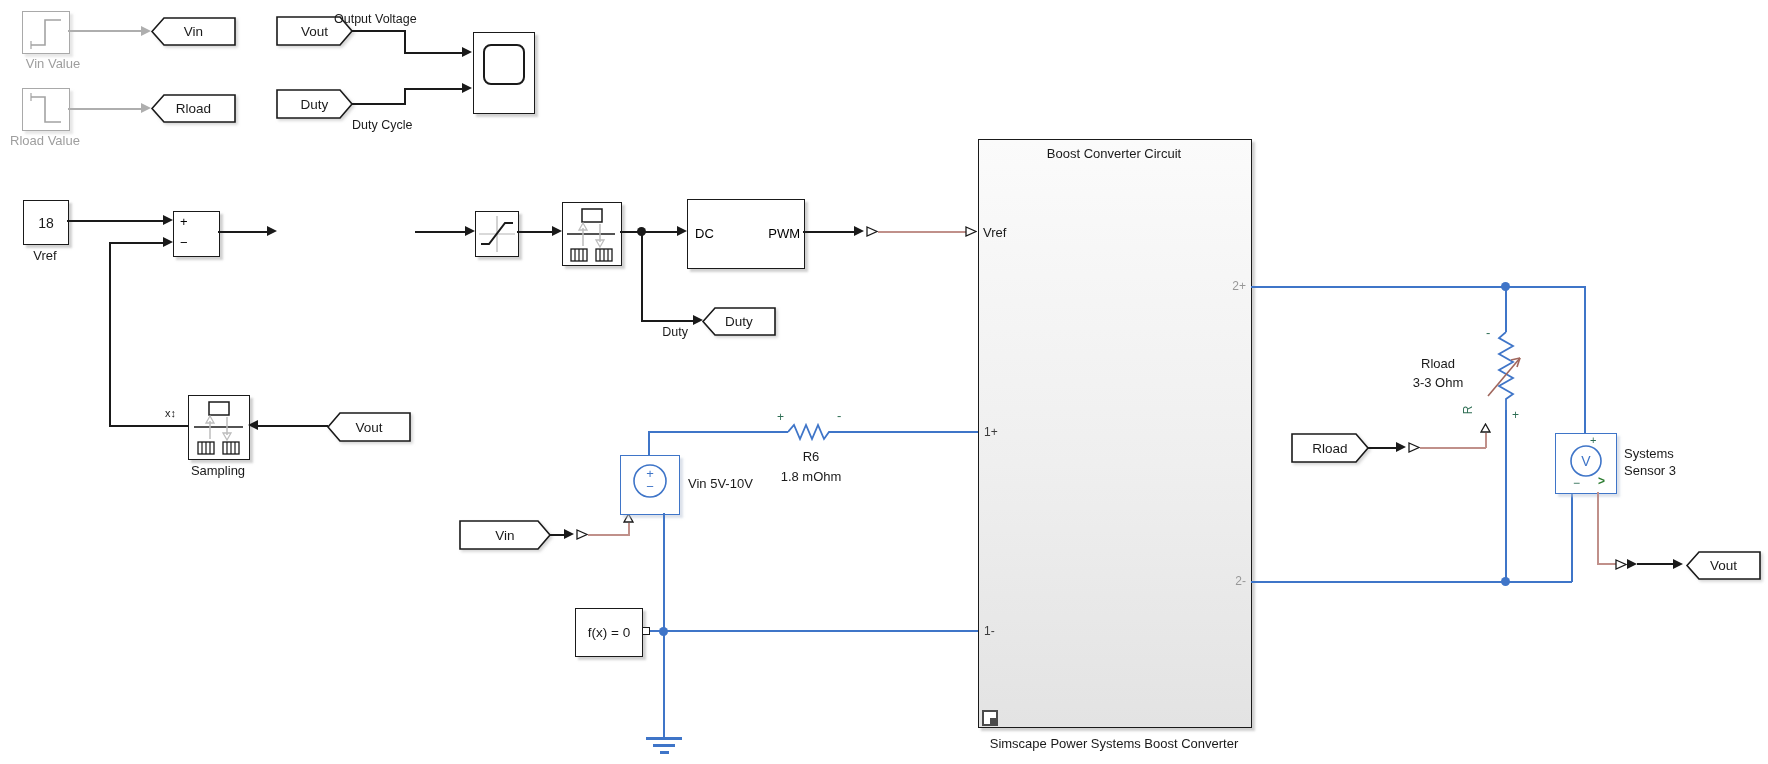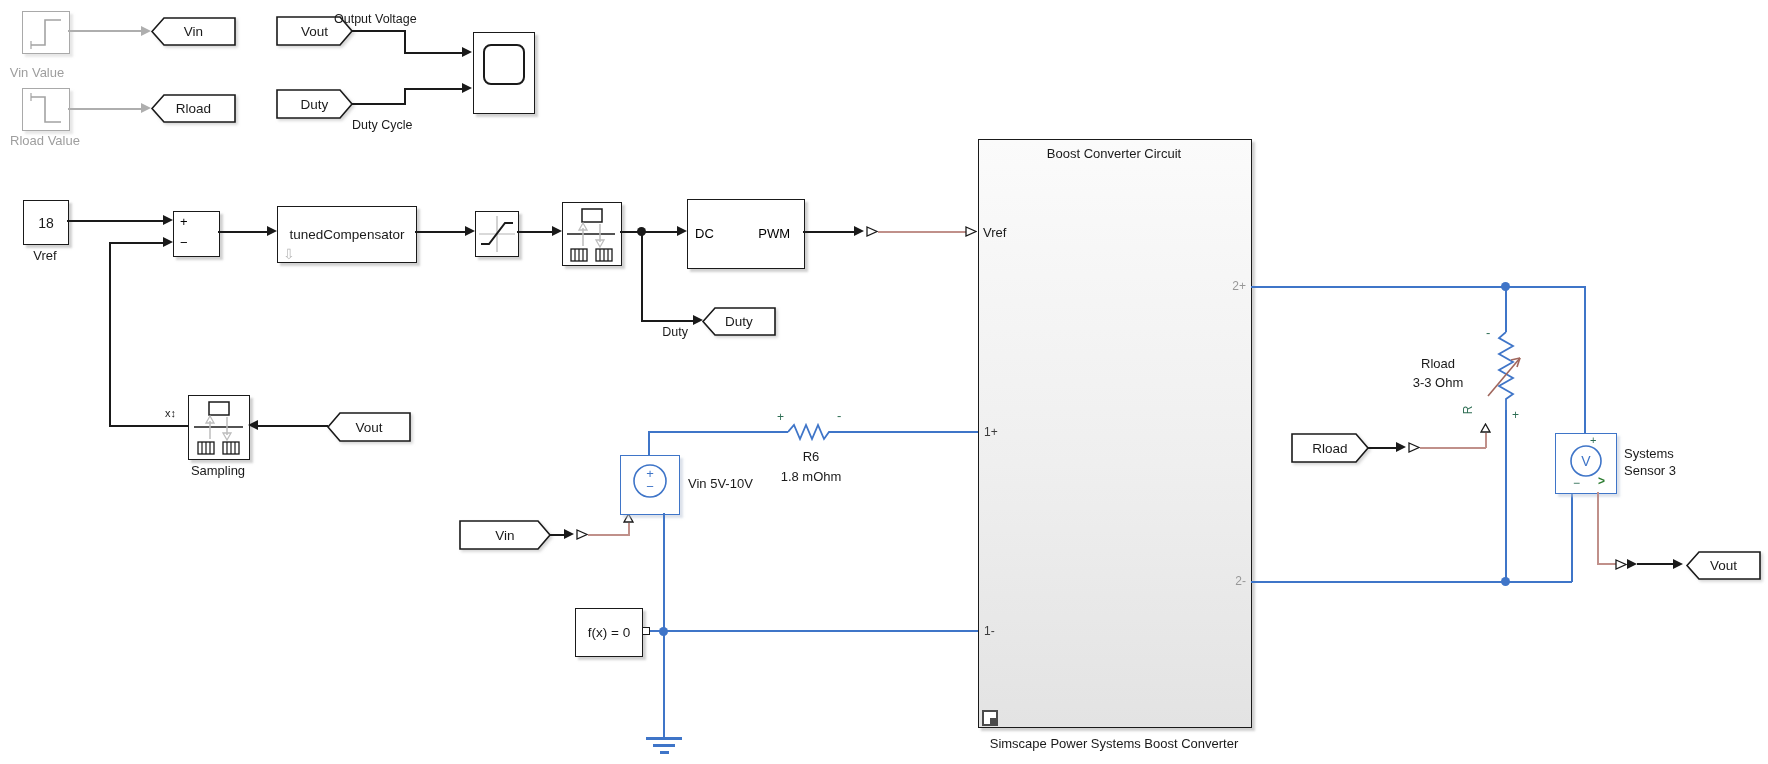--- a/index.html
+++ b/index.html
@@ -40,21 +40,21 @@
 <body>
 
 <div id="canvas">
 
   <div class="blk grayb" style="left:22px;top:11px;width:46px;height:41px;">
     <svg width="46" height="41" style="position:absolute;inset:0">
       <polyline points="8,33 22,33 22,8 38,8" fill="none" stroke="#a3a3a3" stroke-width="1.6"></polyline>
       <line x1="8" y1="37" x2="8" y2="29" stroke="#a3a3a3" stroke-width="1.2"></line>
     </svg>
   </div>
-  <div class="lbl ctr graytxt" style="left:2px;top:57px;width:70px;margin-top:9px;">Vin Value</div>
+  <div class="lbl ctr graytxt" style="left:18px;top:57px;width:70px;">Vin Value</div>
 
   <div class="blk grayb" style="left:22px;top:88px;width:46px;height:41px;">
     <svg width="46" height="41" style="position:absolute;inset:0">
       <polyline points="8,8 22,8 22,33 38,33" fill="none" stroke="#a3a3a3" stroke-width="1.6"></polyline>
       <line x1="8" y1="4" x2="8" y2="12" stroke="#a3a3a3" stroke-width="1.2"></line>
     </svg>
   </div>
   <div class="lbl ctr graytxt" style="left:5px;top:134px;width:80px;">Rload Value</div>
 
   <div class="w c-gray" style="left:68px;top:30px;width:74px;height:2px"></div>
@@ -118,24 +118,20 @@
   </div>
 
   <div class="w c-sig" style="left:109px;top:242px;width:2px;height:185px"></div>
   <div class="w c-sig" style="left:109px;top:242px;width:54px;height:2px"></div>
   <div class="tri r" style="left:163px;top:237px"></div>
   <div class="w c-sig" style="left:109px;top:425px;width:79px;height:2px"></div>
 
   <div class="w c-sig" style="left:218px;top:231px;width:50px;height:2px"></div>
   <div class="tri r" style="left:267px;top:226px"></div>
 
-  <div class="blk" style="left:277px;top:206px;width:138px;height:55px">
-    <span class="cent">tunedCompensator</span>
-    <span style="position:absolute;left:5px;bottom:1px;font-size:14px;color:#b8b8b8;line-height:1">⇩</span>
-  </div>
 
   <div class="w c-sig" style="left:415px;top:231px;width:51px;height:2px"></div>
   <div class="tri r" style="left:465px;top:226px"></div>
 
   <div class="blk" style="left:475px;top:211px;width:42px;height:44px">
     <svg width="42" height="44" style="position:absolute;inset:0">
       <line x1="3" y1="22" x2="39" y2="22" stroke="#b4b4b4" stroke-width="1.2"></line>
       <line x1="21" y1="4" x2="21" y2="40" stroke="#b4b4b4" stroke-width="1.2"></line>
       <polyline points="5,32 13,32 29,11 37,11" fill="none" stroke="#1a1a1a" stroke-width="2"></polyline>
     </svg>
@@ -162,21 +158,21 @@
       <line x1="45" y1="46" x2="45" y2="58" stroke="#1a1a1a" stroke-width="1.2"></line>
     </svg>
   </div>
 
   <div class="w c-sig" style="left:620px;top:231px;width:58px;height:2px"></div>
   <div class="dot b" style="left:637px;top:227px"></div>
   <div class="tri r" style="left:677px;top:226px"></div>
 
   <div class="blk" style="left:687px;top:199px;width:116px;height:68px">
     <span style="position:absolute;left:7px;top:26px;font-size:13px">DC</span>
-    <span style="position:absolute;right:14px;top:26px;font-size:13px">PWM</span>
+    <span style="position:absolute;right:4px;top:26px;font-size:13px">PWM</span>
   </div>
 
   <div class="w c-sig" style="left:803px;top:231px;width:52px;height:2px"></div>
   <div class="tri r" style="left:854px;top:226px"></div>
   <div class="hollow" style="left:866px;top:226px">
     <svg width="12" height="11">
         <polygon points="1,1 11,5.5 1,10" fill="#fff" stroke="#1a1a1a" stroke-width="1.3"></polygon>
       </svg>
   </div>
   <div class="w c-ps" style="left:878px;top:231px;width:88px;height:2px"></div>

